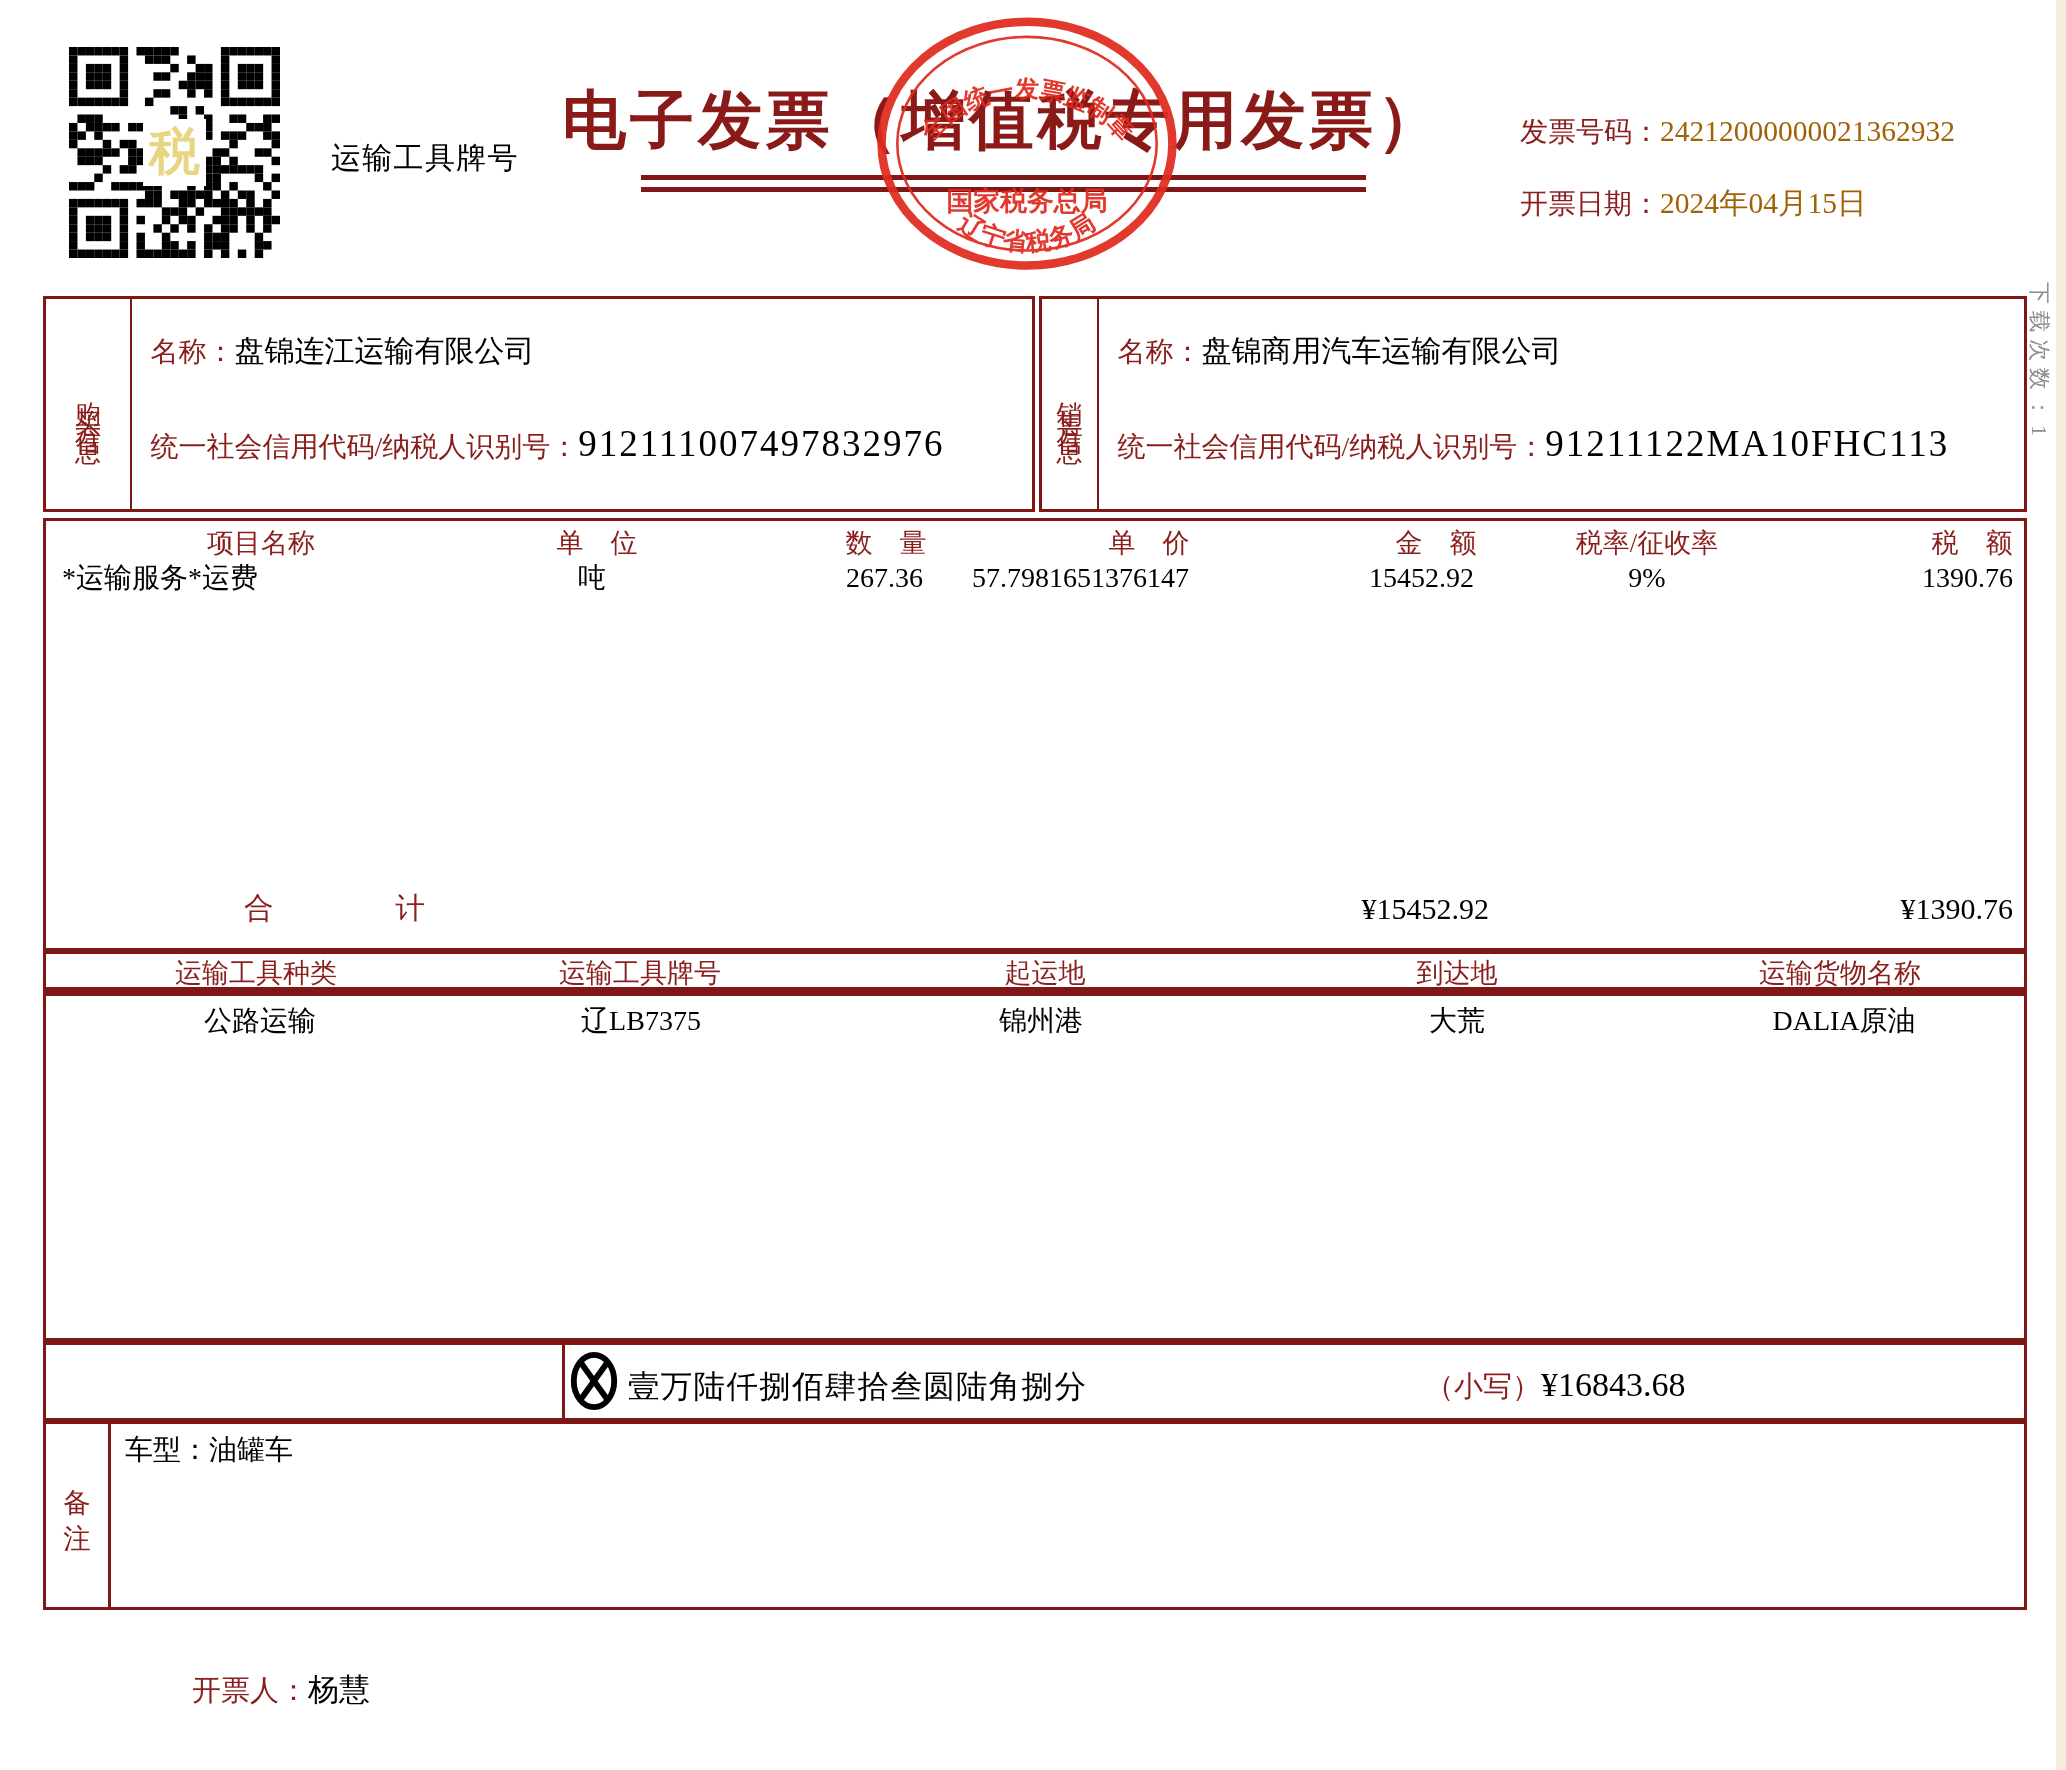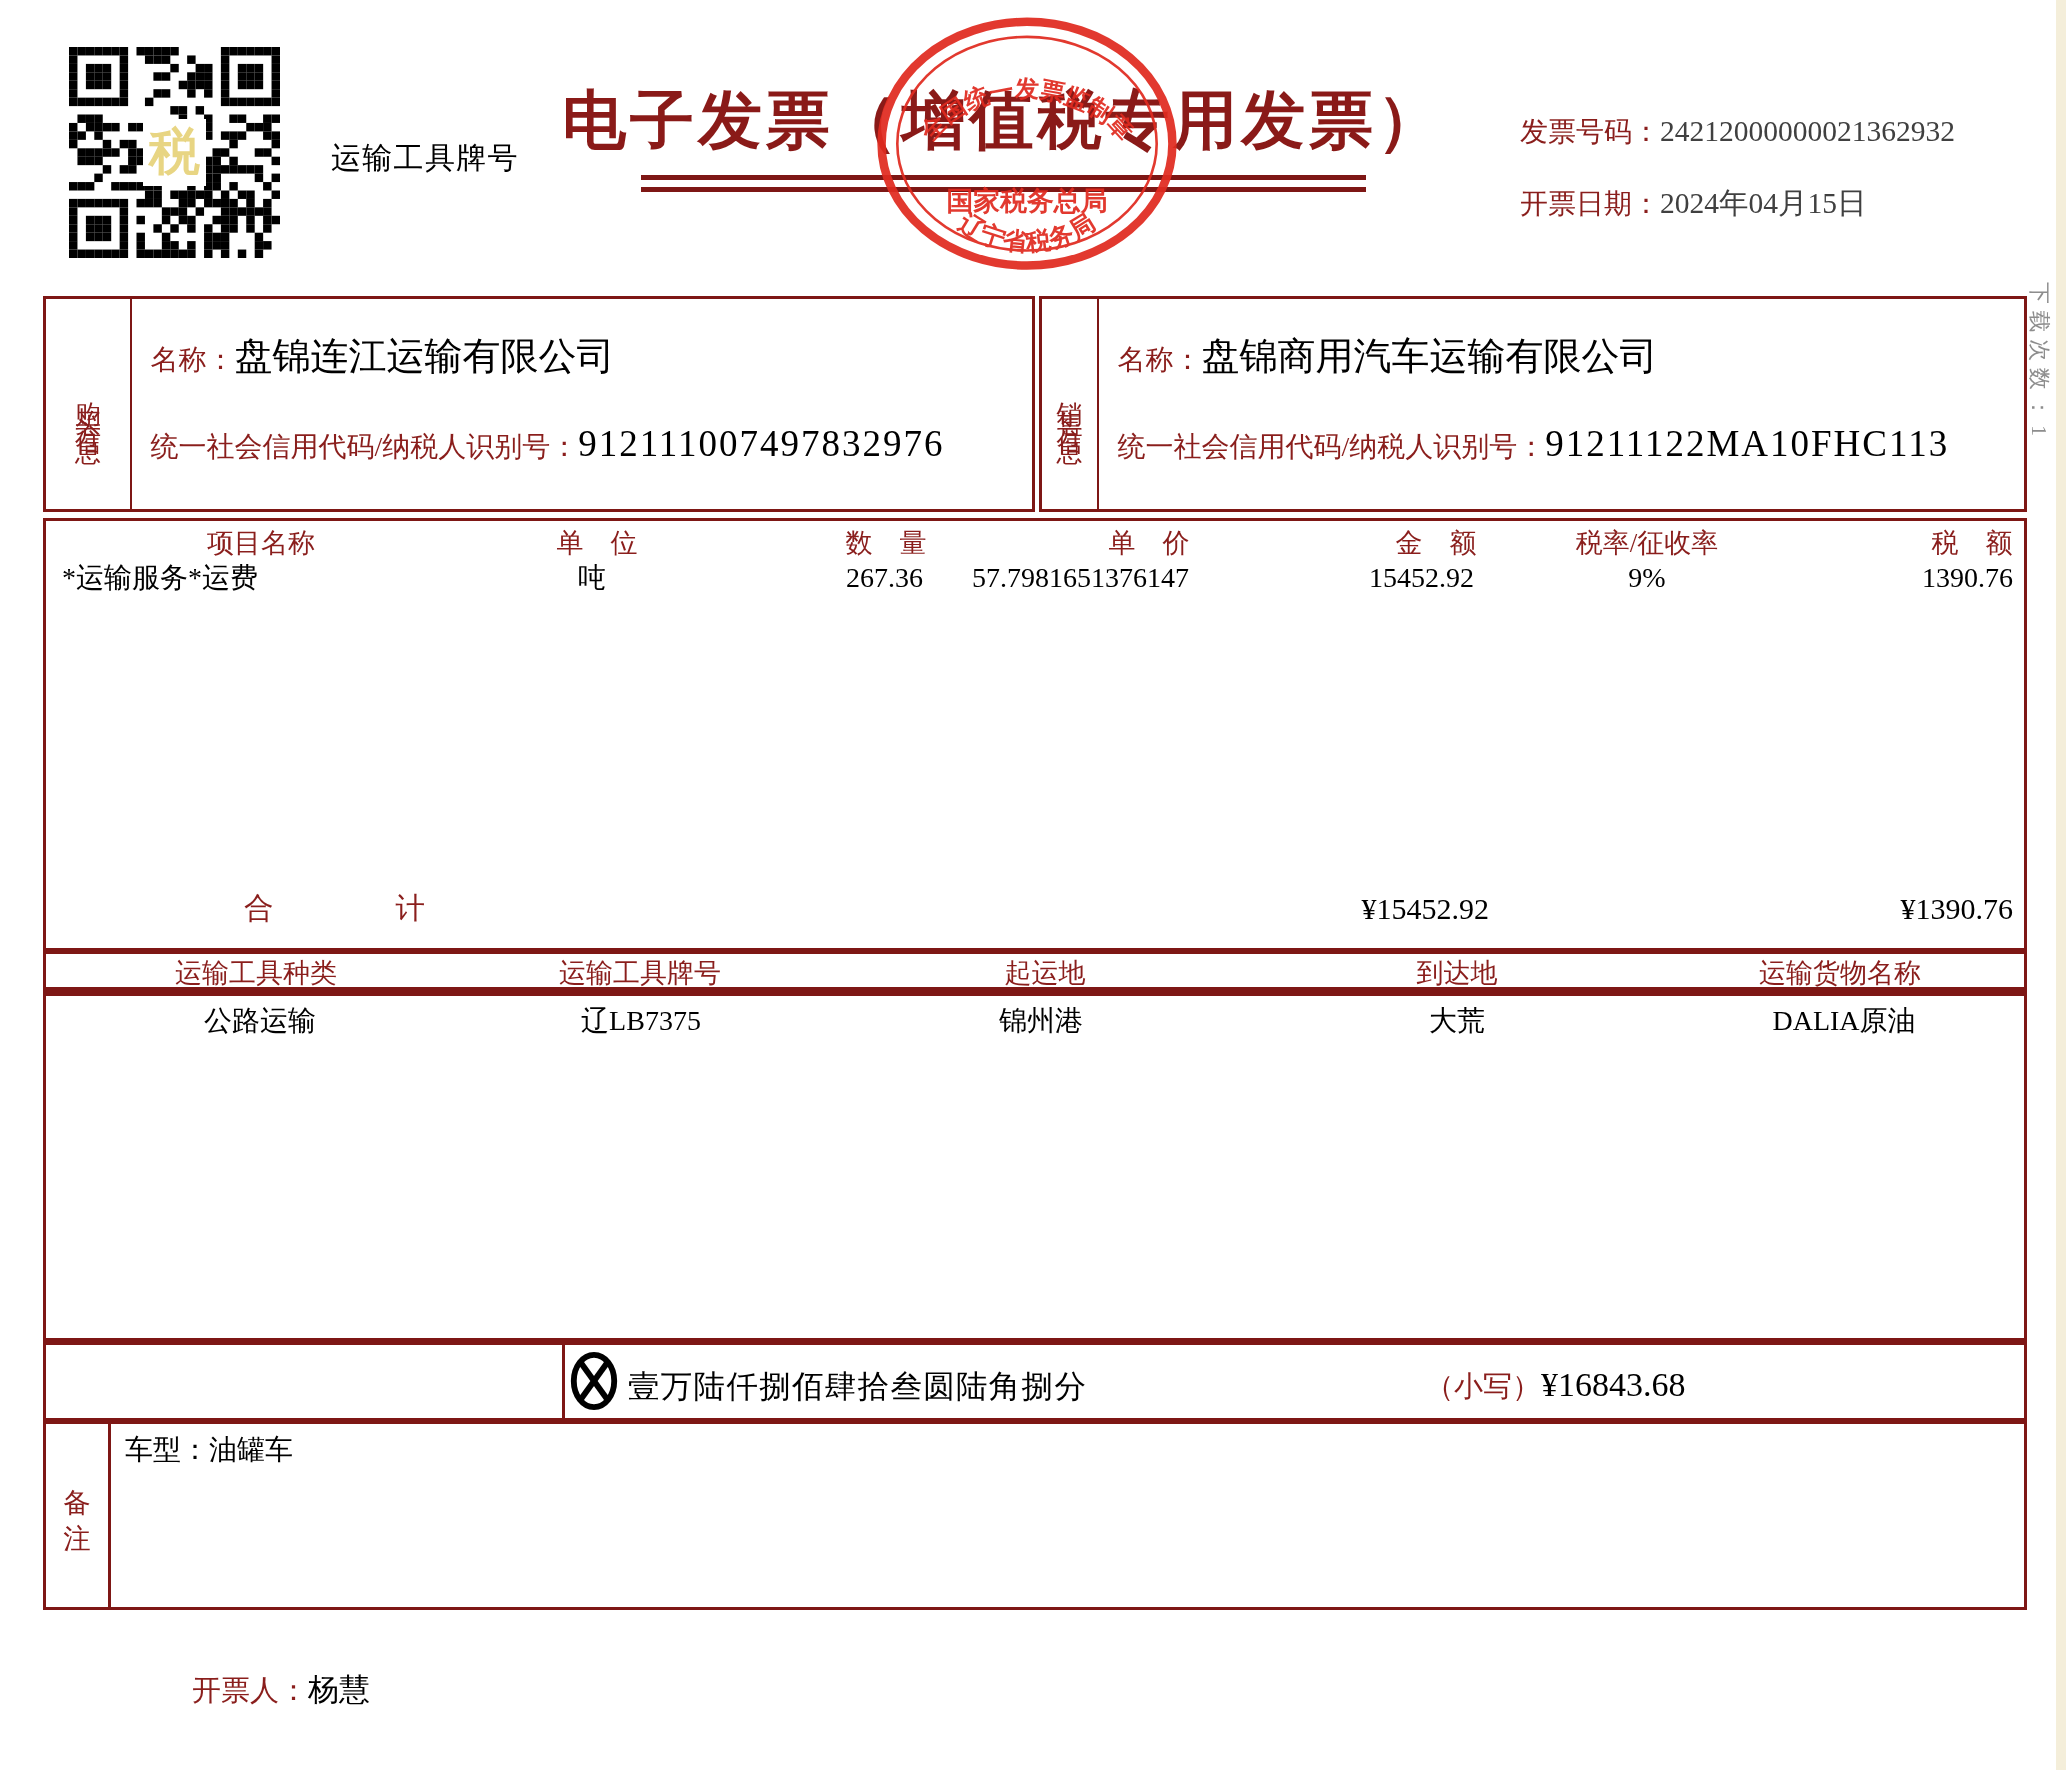--- a/index.html
+++ b/index.html
@@ -14,35 +14,35 @@
   .qr-center{position:absolute;left:74px;top:72px;width:63px;height:67px;background:#fff;
     display:flex;align-items:center;justify-content:center;font-size:51px;color:#e8d583;font-weight:bold;}
   .service{position:absolute;left:331px;top:138px;font-size:30px;letter-spacing:1.3px;color:#000;}
   .title{position:absolute;left:459px;top:77px;width:1089px;text-align:center;
     font-size:64px;font-weight:bold;color:#8a1a18;letter-spacing:3.9px;}
   .dline{position:absolute;left:641px;width:725px;height:4.6px;background:#7e1715;}
   .d1{top:175px;} .d2{top:187px;}
   .stamp{position:absolute;left:875px;top:14.4px;opacity:.93;}
   .hmeta{position:absolute;left:1520px;font-size:28px;white-space:nowrap;}
   .hmeta .lab{color:#8a1e1c;}
-  .hmeta .val{color:#404040;font-size:29.5px;}
+  .hmeta .val{color:#a16207;font-size:29.5px;}
   .invno{top:113px;} .invdate{top:184px;}
   .download{position:absolute;left:2024px;top:282px;color:#8d8d8d;font-size:22px;
     writing-mode:vertical-rl;text-orientation:sideways;letter-spacing:6.6px;}
   
   .pbox{position:absolute;top:296px;height:216px;border:3.3px solid #7e1715;box-sizing:border-box;display:flex;}
   .pbox.buyer{left:43px;width:992px;}
   .pbox.seller{left:1039px;width:988px;}
   .vstrip{border-right:2.6px solid #7e1715;display:flex;align-items:center;justify-content:center;}
   .buyer .vstrip{width:84px;} .seller .vstrip{width:55px;}
   .vstrip span{writing-mode:vertical-rl;text-orientation:upright;font-size:26px;color:#8a1e1c;letter-spacing:9.2px;}
   .pcontent{position:relative;flex:1;}
   .pline{position:absolute;left:18.4px;white-space:nowrap;}
   .pline .lab{color:#8a1e1c;font-size:28px;}
-  .pline .val{color:#000;font-size:38px;}
+  .pline .val{color:#000;font-size:30px;}
   .pline.name{top:31.5px;}
   .pline.taxid{top:123px;}
   .pline.taxid .val{font-size:37px;letter-spacing:2px;}
   
   .mainbox{position:absolute;left:43px;top:518px;width:1984px;height:1092px;
     border:3.3px solid #7e1715;box-sizing:border-box;}
   .cell{position:absolute;white-space:nowrap;line-height:1.1;}
   .th{color:#8a1e1c;font-size:27px;}
   .td{color:#000;font-size:28px;}
   .cc{transform:translateX(-50%);} 

